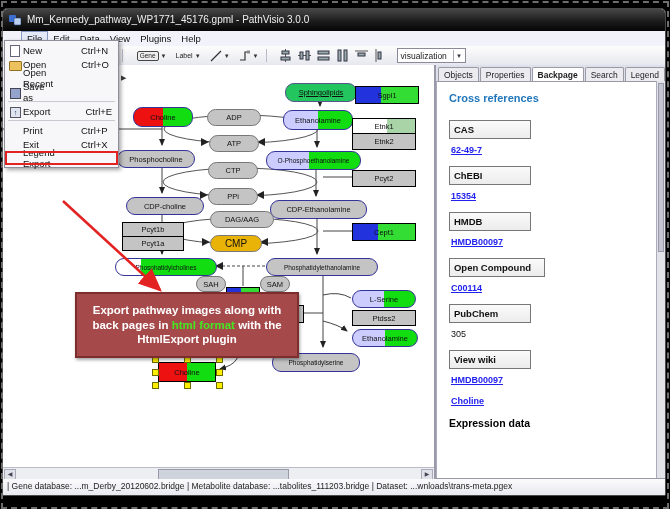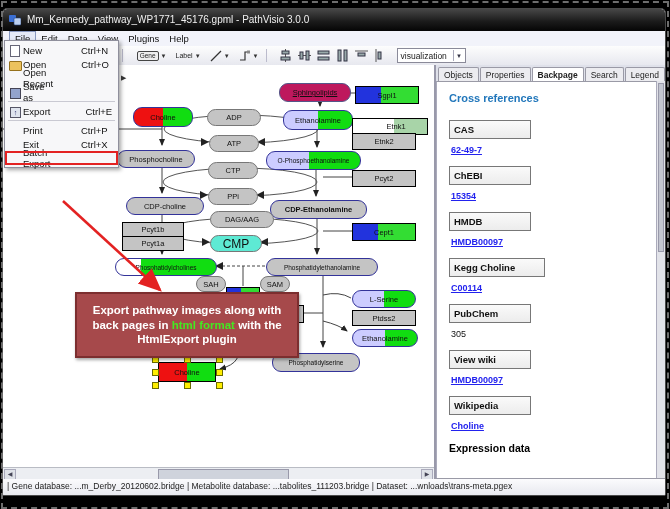--- a/index.html
+++ b/index.html
@@ -9,21 +9,21 @@
   .window{position:absolute;left:2px;top:8px;width:662px;height:486px;background:#e9e9ef;
     border:1px solid #4a4a4a;border-radius:5px 5px 2px 2px;box-shadow:0 0 6px #000;overflow:hidden;}
   
   .titlebar{position:absolute;left:0;top:0;right:0;height:22px;
     background:linear-gradient(#474747,#1c1c1c 55%,#050505);color:#f0f0f0;
     font-size:10px;line-height:22px;border-radius:4px 4px 0 0;}
   .titlebar .appicon{position:absolute;left:6px;top:5px;width:12px;height:12px;}
   .titlebar .ttl{position:absolute;left:24px;top:0;white-space:nowrap;}
   
   .menubar{position:absolute;left:0;top:22px;right:0;height:15px;background:#f2f3fa;
-    border-bottom:1px solid #c9c9d4;font-size:9.5px;display:flex;align-items:center;padding-left:6px;}
+    border-bottom:1px solid #c9c9d4;font-size:9.5px;display:flex;align-items:center;padding-left:18px;}
   .mi{padding:0 5px;line-height:13px;color:#111;}
   .mi.active{border:1px solid #8898c0;background:#e4e9f7;}
   
   .toolbar{position:absolute;left:0;top:37px;right:0;height:19px;
     background:linear-gradient(#fdfdfd,#e7e8ef);border-bottom:1px solid #aab;
     display:flex;align-items:center;font-size:8px;color:#222;}
   .tb-label{margin:0 3px 0 6px;}
   .combo{background:#fff;border:1px solid #8a8a99;height:13px;display:flex;align-items:center;
     font-size:8.5px;padding-left:3px;position:relative;}
   .combo .arr{margin-left:auto;width:11px;height:11px;border-left:1px solid #aab;
@@ -231,38 +231,38 @@
         <div>
           <span>Export pathway images along with back pages in </span><span class="hl">html format</span><span> with the HtmlExport plugin</span>
         </div>
       </div>
 
       <div class="hscroll">
         <span class="sarr" style="left:1px;">◀</span>
         <span class="sarr" style="right:1px;">▶</span>
         <div class="thumb"></div>
       </div>
-    <div class="node pill" style="left: 276px; top: 18px; width: 70px; height: 17px; background: #be185d; border: 1px solid rgb(85, 85, 136); font-size: 7.5px; text-decoration: underline;">Sphingolipids</div>
+    <div class="node pill" style="left: 282px; top: 18px; width: 70px; height: 17px; background: #22c55e; border: 1px solid rgb(85, 85, 136); font-size: 7.5px; text-decoration: underline;">Sphingolipids</div>
         <div class="node gene" style="left: 352px; top: 21px; width: 62px; height: 16px; background: linear-gradient(90deg, rgb(34, 51, 221) 0px, rgb(34, 51, 221) 40%, rgb(51, 221, 51) 40%, rgb(51, 221, 51) 100%); border: 1px solid rgb(0, 0, 0); font-size: 7.5px;">Sgpl1</div>
         <div class="node pill" style="left: 130px; top: 42px; width: 58px; height: 18px; background: linear-gradient(90deg, rgb(238, 17, 17) 0px, rgb(238, 17, 17) 50%, rgb(17, 221, 17) 50%, rgb(17, 221, 17) 100%); border: 1px solid rgb(51, 51, 153); font-size: 7.5px;">Choline</div>
         <div class="node pill" style="left: 280px; top: 45px; width: 68px; height: 18px; background: linear-gradient(90deg, rgb(204, 204, 255) 0px, rgb(204, 204, 255) 50%, rgb(17, 221, 17) 50%, rgb(17, 221, 17) 100%); border: 1px solid rgb(51, 51, 153); font-size: 7.5px;">Ethanolamine</div>
         <div class="node pill" style="left: 204px; top: 44px; width: 52px; height: 15px; background: rgb(196, 196, 196); border: 1px solid rgb(119, 119, 119); font-size: 7.5px;">ADP</div>
         <div class="node pill" style="left: 206px; top: 70px; width: 48px; height: 15px; background: rgb(196, 196, 196); border: 1px solid rgb(119, 119, 119); font-size: 7.5px;">ATP</div>
-        <div class="node gene" style="left: 349px; top: 53px; width: 62px; height: 15px; background: linear-gradient(90deg, rgb(255, 255, 255) 0px, rgb(255, 255, 255) 55%, rgb(168, 212, 168) 55%, rgb(168, 212, 168) 100%); border: 1px solid rgb(0, 0, 0); font-size: 7.5px; padding-left: 12px;">Etnk1</div>
+        <div class="node gene" style="left: 349px; top: 53px; width: 62px; height: 15px; background: linear-gradient(90deg, rgb(255, 255, 255) 0px, rgb(255, 255, 255) 55%, rgb(168, 212, 168) 55%, rgb(168, 212, 168) 100%); border: 1px solid rgb(0, 0, 0); font-size: 7.5px;">Etnk1</div>
         <div class="node gene" style="left: 349px; top: 68px; width: 62px; height: 15px; background: rgb(196, 196, 196); border: 1px solid rgb(0, 0, 0); font-size: 7.5px;">Etnk2</div>
         <div class="node pill" style="left: 114px; top: 85px; width: 76px; height: 16px; background: rgb(196, 196, 196); border: 1px solid rgb(51, 51, 153); font-size: 7.5px;">Phosphocholine</div>
         <div class="node pill" style="left: 263px; top: 86px; width: 93px; height: 17px; background: linear-gradient(90deg, rgb(204, 204, 255) 0px, rgb(204, 204, 255) 45%, rgb(17, 221, 17) 45%, rgb(17, 221, 17) 100%); border: 1px solid rgb(51, 51, 153); font-size: 6.5px;">O-Phosphoethanolamine</div>
         <div class="node pill" style="left: 205px; top: 97px; width: 48px; height: 15px; background: rgb(196, 196, 196); border: 1px solid rgb(119, 119, 119); font-size: 7.5px;">CTP</div>
         <div class="node gene" style="left: 349px; top: 105px; width: 62px; height: 15px; background: rgb(196, 196, 196); border: 1px solid rgb(0, 0, 0); font-size: 7.5px;">Pcyt2</div>
         <div class="node pill" style="left: 205px; top: 123px; width: 48px; height: 15px; background: rgb(196, 196, 196); border: 1px solid rgb(119, 119, 119); font-size: 7.5px;">PPi</div>
         <div class="node pill" style="left: 123px; top: 132px; width: 76px; height: 16px; background: rgb(196, 196, 196); border: 1px solid rgb(51, 51, 153); font-size: 7.5px;">CDP-choline</div>
-        <div class="node pill" style="left: 267px; top: 135px; width: 95px; height: 17px; background: rgb(196, 196, 196); border: 1px solid rgb(51, 51, 153); font-size: 7.5px; font-weight: bold;">CDP-Ethanolamine</div>
+        <div class="node pill" style="left: 267px; top: 135px; width: 95px; height: 17px; background: rgb(196, 196, 196); border: 1px solid rgb(51, 51, 153); font-size: 7.5px;">CDP-Ethanolamine</div>
         <div class="node pill" style="left: 207px; top: 146px; width: 62px; height: 15px; background: rgb(196, 196, 196); border: 1px solid rgb(119, 119, 119); font-size: 7.5px;">DAG/AAG</div>
         <div class="node gene" style="left: 349px; top: 158px; width: 62px; height: 16px; background: linear-gradient(90deg, rgb(34, 51, 221) 0px, rgb(34, 51, 221) 40%, rgb(51, 221, 51) 40%, rgb(51, 221, 51) 100%); border: 1px solid rgb(0, 0, 0); font-size: 7.5px;">Cept1</div>
-        <div class="node pill" style="left: 207px; top: 170px; width: 50px; height: 15px; background: #5eead4; border: 1px solid rgb(119, 119, 119); font-size: 12px;">CMP</div>
+        <div class="node pill" style="left: 207px; top: 170px; width: 50px; height: 15px; background: #eab308; border: 1px solid rgb(119, 119, 119); font-size: 10px;">CMP</div>
         <div class="node gene" style="left: 119px; top: 157px; width: 60px; height: 13px; background: rgb(196, 196, 196); border: 1px solid rgb(0, 0, 0); font-size: 7.5px;">Pcyt1b</div>
         <div class="node gene" style="left: 119px; top: 171px; width: 60px; height: 13px; background: rgb(196, 196, 196); border: 1px solid rgb(0, 0, 0); font-size: 7.5px;">Pcyt1a</div>
         <div class="node pill" style="left: 112px; top: 193px; width: 100px; height: 16px; background: linear-gradient(90deg, rgb(255, 255, 255) 0px, rgb(255, 255, 255) 25%, rgb(17, 221, 17) 25%, rgb(17, 221, 17) 100%); border: 1px solid rgb(51, 51, 153); font-size: 6.5px;">Phosphatidylcholines</div>
         <div class="node pill" style="left: 263px; top: 193px; width: 110px; height: 16px; background: rgb(196, 196, 196); border: 1px solid rgb(51, 51, 153); font-size: 6.5px;">Phosphatidylethanolamine</div>
         <div class="node pill" style="left: 193px; top: 211px; width: 28px; height: 14px; background: rgb(196, 196, 196); border: 1px solid rgb(119, 119, 119); font-size: 7.5px;">SAH</div>
         <div class="node pill" style="left: 257px; top: 211px; width: 28px; height: 14px; background: rgb(196, 196, 196); border: 1px solid rgb(119, 119, 119); font-size: 7.5px;">SAM</div>
         <div class="node gene" style="left: 223px; top: 222px; width: 32px; height: 9px; background: linear-gradient(90deg, rgb(34, 51, 221) 0px, rgb(34, 51, 221) 45%, rgb(51, 221, 51) 45%, rgb(51, 221, 51) 100%); border: 1px solid rgb(0, 0, 0); font-size: 7.5px;"></div>
         <div class="node gene" style="left: 273px; top: 240px; width: 26px; height: 16px; background: rgb(196, 196, 196); border: 1px solid rgb(0, 0, 0); font-size: 7.5px;"></div>
         <div class="node pill" style="left: 349px; top: 225px; width: 62px; height: 16px; background: linear-gradient(90deg, rgb(204, 204, 255) 0px, rgb(204, 204, 255) 50%, rgb(17, 221, 17) 50%, rgb(17, 221, 17) 100%); border: 1px solid rgb(51, 51, 153); font-size: 7.5px;">L-Serine</div>
         <div class="node gene" style="left: 349px; top: 245px; width: 62px; height: 14px; background: rgb(196, 196, 196); border: 1px solid rgb(0, 0, 0); font-size: 7.5px;">Ptdss2</div>
@@ -289,27 +289,26 @@
         </div>
       <div class="pcontent">
         <div class="xref-head">Cross references</div>
         <div id="sections">
             <div class="sec-box">CAS</div>
             <a class="sec-val">62-49-7</a>
             <div class="sec-box">ChEBI</div>
             <a class="sec-val">15354</a>
             <div class="sec-box">HMDB</div>
             <a class="sec-val">HMDB00097</a>
-            <div class="sec-box wide">Kegg Choline</div>
+            <div class="sec-box wide">Open Compound</div>
             <a class="sec-val">C00114</a>
             <div class="sec-box">PubChem</div>
             <a class="sec-val plain">305</a>
             <div class="sec-box">View wiki</div>
             <a class="sec-val">HMDB00097</a>
-            <div class="sec-box">Wikipedia</div>
             <a class="sec-val">Choline</a>
           </div>
         <div class="expr-head">Expression data</div>
       </div>
       <div class="vscroll">
         <div class="thumb"></div>
       </div>
     </div>
   </div>
 
@@ -359,21 +358,21 @@
         <span class="fm-label">Print</span>
         <span class="fm-sc">Ctrl+P</span>
       </div>
       <div class="fm-row">
         <span class="fm-ic"></span>
         <span class="fm-label">Exit</span>
         <span class="fm-sc">Ctrl+X</span>
       </div>
       <div class="fm-row hot">
         <span class="fm-ic"></span>
-        <span class="fm-label">Batch Export</span>
+        <span class="fm-label">Legend Export</span>
         <span class="fm-sc"></span>
       </div>
     </div>
 
   <svg style="position:absolute;left:0;top:0;z-index:100;pointer-events:none;" width="662" height="486">
     <defs>
       <marker id="redarr2" markerWidth="10" markerHeight="9" refX="8" refY="4" orient="auto">
         <polygon points="0,0 9,4 0,8" fill="#e32222"></polygon>
       </marker>
     </defs>

